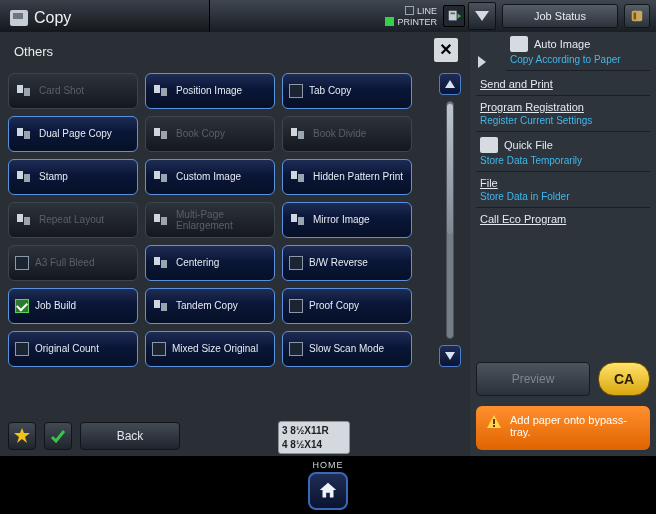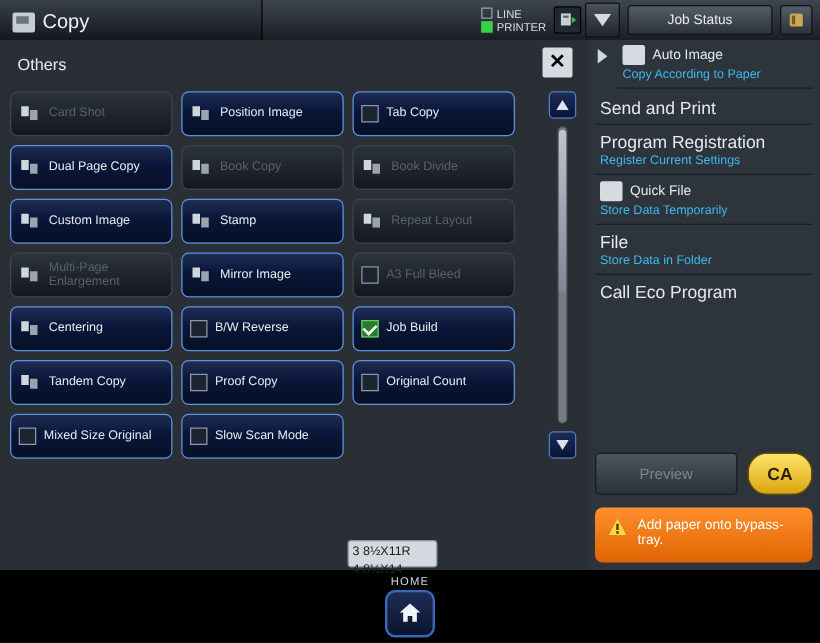--- a/index.html
+++ b/index.html
@@ -4,21 +4,21 @@
 <style>
   *{box-sizing:border-box;margin:0;padding:0;font-family:Arial,Helvetica,sans-serif;}
   body{background:#000;width:656px;height:514px;overflow:hidden;color:#dfe6ee;font-size:11px;}
   .screen{width:656px;height:514px;background:#000;display:flex;flex-direction:column;}
   
   .topbar{height:32px;background:linear-gradient(#3f4650,#1a1e24);display:flex;align-items:center;}
   .title-tab{display:flex;align-items:center;gap:6px;background:linear-gradient(#3a4049,#14181d);height:32px;padding:4px 20px 0 10px;font-size:16px;color:#eef2f6;border-right:1px solid #000;min-width:210px;}
   .title-icon{width:18px;height:16px;background:#c6ccd3;border-radius:2px;position:relative;}
   .title-icon::after{content:"";position:absolute;left:3px;top:3px;width:10px;height:6px;background:#6b7680;}
   .top-right{margin-left:auto;display:flex;align-items:center;height:100%;}
-  .ind{display:flex;flex-direction:column;gap:1px;margin-right:6px;font-size:9px;color:#d8dde3;}
+  .ind{display:flex;flex-direction:column;align-items:flex-end;gap:1px;margin-right:6px;font-size:9px;color:#d8dde3;}
   .ind-row{display:flex;align-items:center;gap:3px;}
   .ind-box{width:9px;height:9px;border:1px solid #9aa3ad;}
   .ind-box.green{background:#35d04a;border-color:#35d04a;}
   .mini-ic{width:22px;height:22px;background:#222830;border:1px solid #000;margin-right:3px;display:flex;align-items:center;justify-content:center;border-radius:2px;}
   .mini-ic svg{width:14px;height:14px;}
   .dropdown-btn{width:28px;height:28px;background:linear-gradient(#4a525d,#20252c);border:1px solid #0e1114;display:flex;align-items:center;justify-content:center;margin-right:6px;border-radius:2px;}
   .dropdown-btn svg{fill:#d5dae0;}
   .jobstatus{width:116px;height:24px;background:linear-gradient(#555d67,#2c323a);border:1px solid #11151a;border-radius:3px;display:flex;align-items:center;justify-content:center;color:#e7ebef;font-size:11px;margin-right:6px;}
   .guide-btn{width:26px;height:24px;background:linear-gradient(#555d67,#2c323a);border:1px solid #11151a;border-radius:3px;margin-right:6px;display:flex;align-items:center;justify-content:center;}
   .guide-btn svg{width:14px;height:14px;}
@@ -38,39 +38,39 @@
   .opt .chk.green{background:#2c7a2e;border-color:#5dcf63;}
   .opt .chk.green::after{content:"";width:8px;height:5px;border-left:2px solid #fff;border-bottom:2px solid #fff;transform:rotate(-45deg);margin-top:-2px;}
   .opt span.lab{flex:1;word-break:break-word;}
   .scrollcol{width:24px;margin-left:6px;display:flex;flex-direction:column;align-items:center;}
   .arrow-btn{width:22px;height:22px;background:linear-gradient(#1e2c55,#0a1534);border:1px solid #4a7fd0;border-radius:4px;display:flex;align-items:center;justify-content:center;}
   .arrow-btn svg{fill:#d8e2f0;}
   .track{flex:1;width:8px;background:#747c86;border:1px solid #4d545d;border-radius:4px;margin:6px 0;position:relative;}
   .thumb{position:absolute;top:2px;left:0;right:0;height:55%;background:linear-gradient(#bdc5cf,#7f8893);border-radius:4px;}
   
   .right{width:186px;background:#2e343b;padding:4px 6px 6px 6px;display:flex;flex-direction:column;gap:2px;}
-  .r-expand{display:flex;align-items:flex-start;gap:6px;margin-bottom:2px;}
+  .r-expand{display:flex;align-items:flex-end;gap:18px;margin-bottom:2px;}
   .expand-tri{width:12px;height:18px;display:flex;align-items:center;justify-content:center;}
   .expand-tri svg{fill:#cfd7df;}
   .r-item{padding:3px 4px 5px 4px;border-bottom:1px solid #1a1f25;}
   .r-item .ic-sq{width:18px;height:16px;background:#d6dbe1;border-radius:2px;flex:none;}
   .r-head{display:flex;align-items:center;gap:6px;color:#e6eaef;font-size:11px;}
   .r-sub{color:#3fb8ef;font-size:10px;margin-top:2px;margin-left:0;}
-  .r-item.plain .r-head{font-size:14px;}
+  .r-item.plain .r-head{font-size:11px;text-decoration:underline;}
   .r-actions{margin-top:auto;display:flex;gap:8px;padding-top:6px;}
   .btn-preview{flex:1;height:34px;background:linear-gradient(#4c545e,#2b3139);border:1px solid #171b20;border-radius:4px;color:#7e858d;font-size:12px;display:flex;align-items:center;justify-content:center;}
   .btn-ca{width:52px;height:34px;background:linear-gradient(#ffe36a,#d9a70e);border:1px solid #6b4e00;border-radius:16px;color:#2a1f00;font-size:14px;font-weight:bold;display:flex;align-items:center;justify-content:center;}
   .alert{margin-top:8px;background:linear-gradient(#ff8f2e,#e06400);border-radius:6px;padding:8px 10px;color:#fff;font-size:11px;display:flex;gap:8px;align-items:flex-start;height:44px;}
   .alert .warn{width:16px;height:16px;flex:none;}
   
   .bottombar{position:absolute;left:8px;bottom:6px;display:flex;align-items:center;gap:8px;}
   .icon-btn{width:28px;height:28px;background:linear-gradient(#424a54,#20252c);border:1px solid #11151a;border-radius:4px;display:flex;align-items:center;justify-content:center;}
   .icon-btn svg{width:16px;height:16px;}
   .back-btn{width:100px;height:28px;background:linear-gradient(#424a54,#20252c);border:1px solid #11151a;border-radius:4px;color:#e2e7ec;font-size:12px;display:flex;align-items:center;justify-content:center;}
-  .tray-status{position:absolute;left:278px;bottom:2px;width:72px;height:22px;background:#d4d9df;border:1px solid #8a929b;border-radius:3px;font-family:monospace;font-size:10px;color:#222;padding:2px 3px;line-height:1.4;}
+  .tray-status{position:absolute;left:278px;bottom:2px;width:72px;height:33px;background:#d4d9df;border:1px solid #8a929b;border-radius:3px;font-family:monospace;font-size:10px;color:#222;padding:2px 3px;line-height:1.4;font-weight:bold;}
   
   .homestrip{height:58px;background:#000;display:flex;flex-direction:column;align-items:center;justify-content:center;gap:0;}
   .home-label{font-size:9px;color:#cfd6dd;letter-spacing:1px;}
   .home-btn{width:40px;height:38px;background:linear-gradient(#1f2c55,#0a1430);border:2px solid #3a68b8;border-radius:8px;display:flex;align-items:center;justify-content:center;margin-top:2px;}
   .home-btn svg{width:22px;height:22px;fill:#eef3f8;}
 </style>
 </head>
 <body>
 
 <div class="screen">
@@ -174,30 +174,39 @@
               </span>
               <span class="lab">Book Divide</span>
             </div>
             <div class="opt">
               <span class="ic">
                 <svg viewBox="0 0 16 14">
                   <rect x="1" y="1" width="6" height="8" fill="#cfd6dd"></rect>
                   <rect x="8" y="4" width="6" height="8" fill="#9aa4ae"></rect>
                 </svg>
               </span>
+              <span class="lab">Stamp</span>
+            </div>
+            <div class="opt">
+              <span class="ic">
+                <svg viewBox="0 0 16 14">
+                  <rect x="1" y="1" width="6" height="8" fill="#cfd6dd"></rect>
+                  <rect x="8" y="4" width="6" height="8" fill="#9aa4ae"></rect>
+                </svg>
+              </span>
               <span class="lab">Custom Image</span>
             </div>
             <div class="opt">
               <span class="ic">
                 <svg viewBox="0 0 16 14">
                   <rect x="1" y="1" width="6" height="8" fill="#cfd6dd"></rect>
                   <rect x="8" y="4" width="6" height="8" fill="#9aa4ae"></rect>
                 </svg>
               </span>
-              <span class="lab">Stamp</span>
+              <span class="lab">Hidden Pattern Print</span>
             </div>
             <div class="opt dis">
               <span class="ic">
                 <svg viewBox="0 0 16 14">
                   <rect x="1" y="1" width="6" height="8" fill="#cfd6dd"></rect>
                   <rect x="8" y="4" width="6" height="8" fill="#9aa4ae"></rect>
                 </svg>
               </span>
               <span class="lab">Repeat Layout</span>
             </div>
@@ -281,20 +290,35 @@
               </svg>
           </div>
         </div>
       </div>
 
       <div class="tray-status">
         <div>3 8½X11R</div>
         <div>4 8½X14</div>
       </div>
 
+      <div class="bottombar">
+        <div class="icon-btn">
+          <svg viewBox="0 0 16 16">
+              <polygon points="8,0 10,5 16,5 11,9 13,15 8,11 3,15 5,9 0,5 6,5" fill="#f0c419"></polygon>
+            </svg>
+        </div>
+        <div class="icon-btn">
+          <svg viewBox="0 0 16 16">
+              <polyline points="2,9 6,13 14,3" fill="none" stroke="#3ac24a" stroke-width="3"></polyline>
+            </svg>
+        </div>
+        <div class="back-btn">
+          <span>Back</span>
+        </div>
+      </div>
     </div>
 
     <div class="right">
       <div class="r-expand">
         <div class="expand-tri">
           <svg width="8" height="12" viewBox="0 0 8 12">
               <polygon points="0,0 8,6 0,12"></polygon>
             </svg>
         </div>
         <div style="flex:1">

